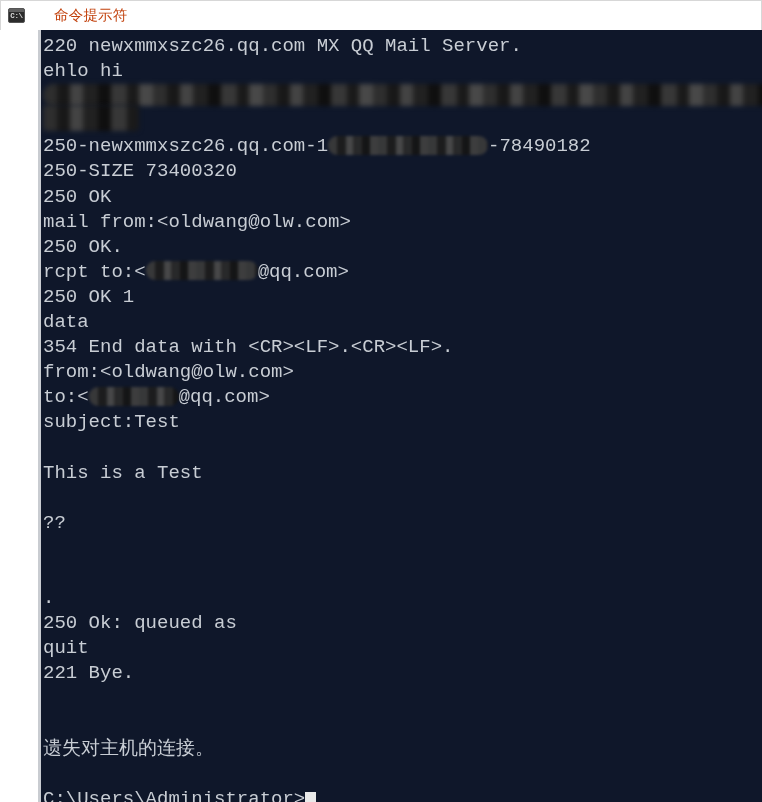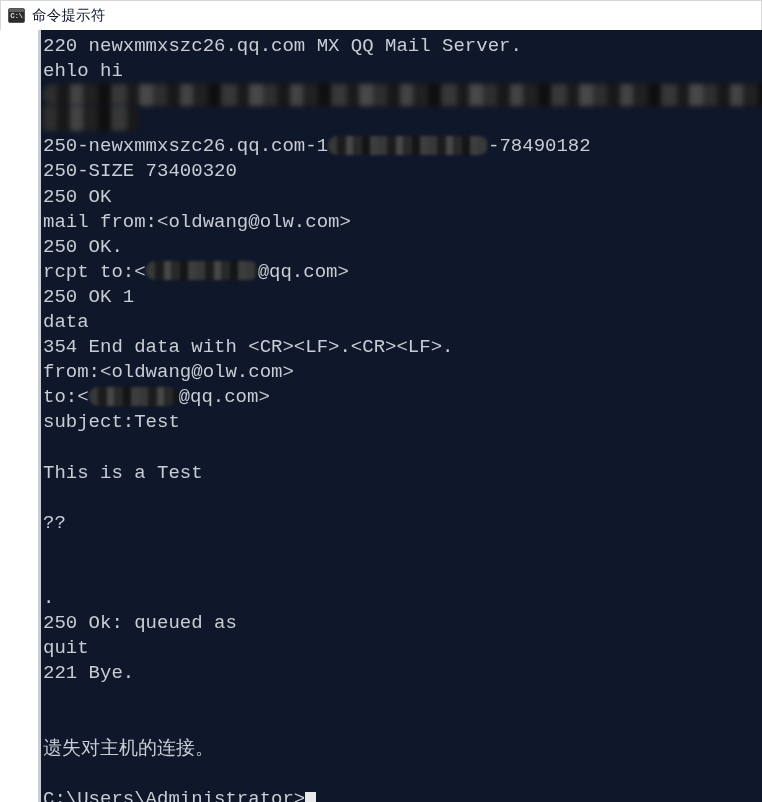--- a/index.html
+++ b/index.html
@@ -64,23 +64,24 @@
     top: 0;
     left: 0;
     right: 0;
     height: 3px;
     background: #8d8d8d;
     opacity: .55;
   }
   .title-text {
     font-family: "Liberation Sans", sans-serif;
     font-size: 14.5px;
-    color: #0f172a;
+    color: #c2410c;
     letter-spacing: .2px;
     white-space: nowrap;
+    margin-left: 22px;
   }
 
   
   .console {
     position: absolute;
     top: 30px;
     left: 0;
     width: 762px;
     height: 772px;
     background: #0f172a;

